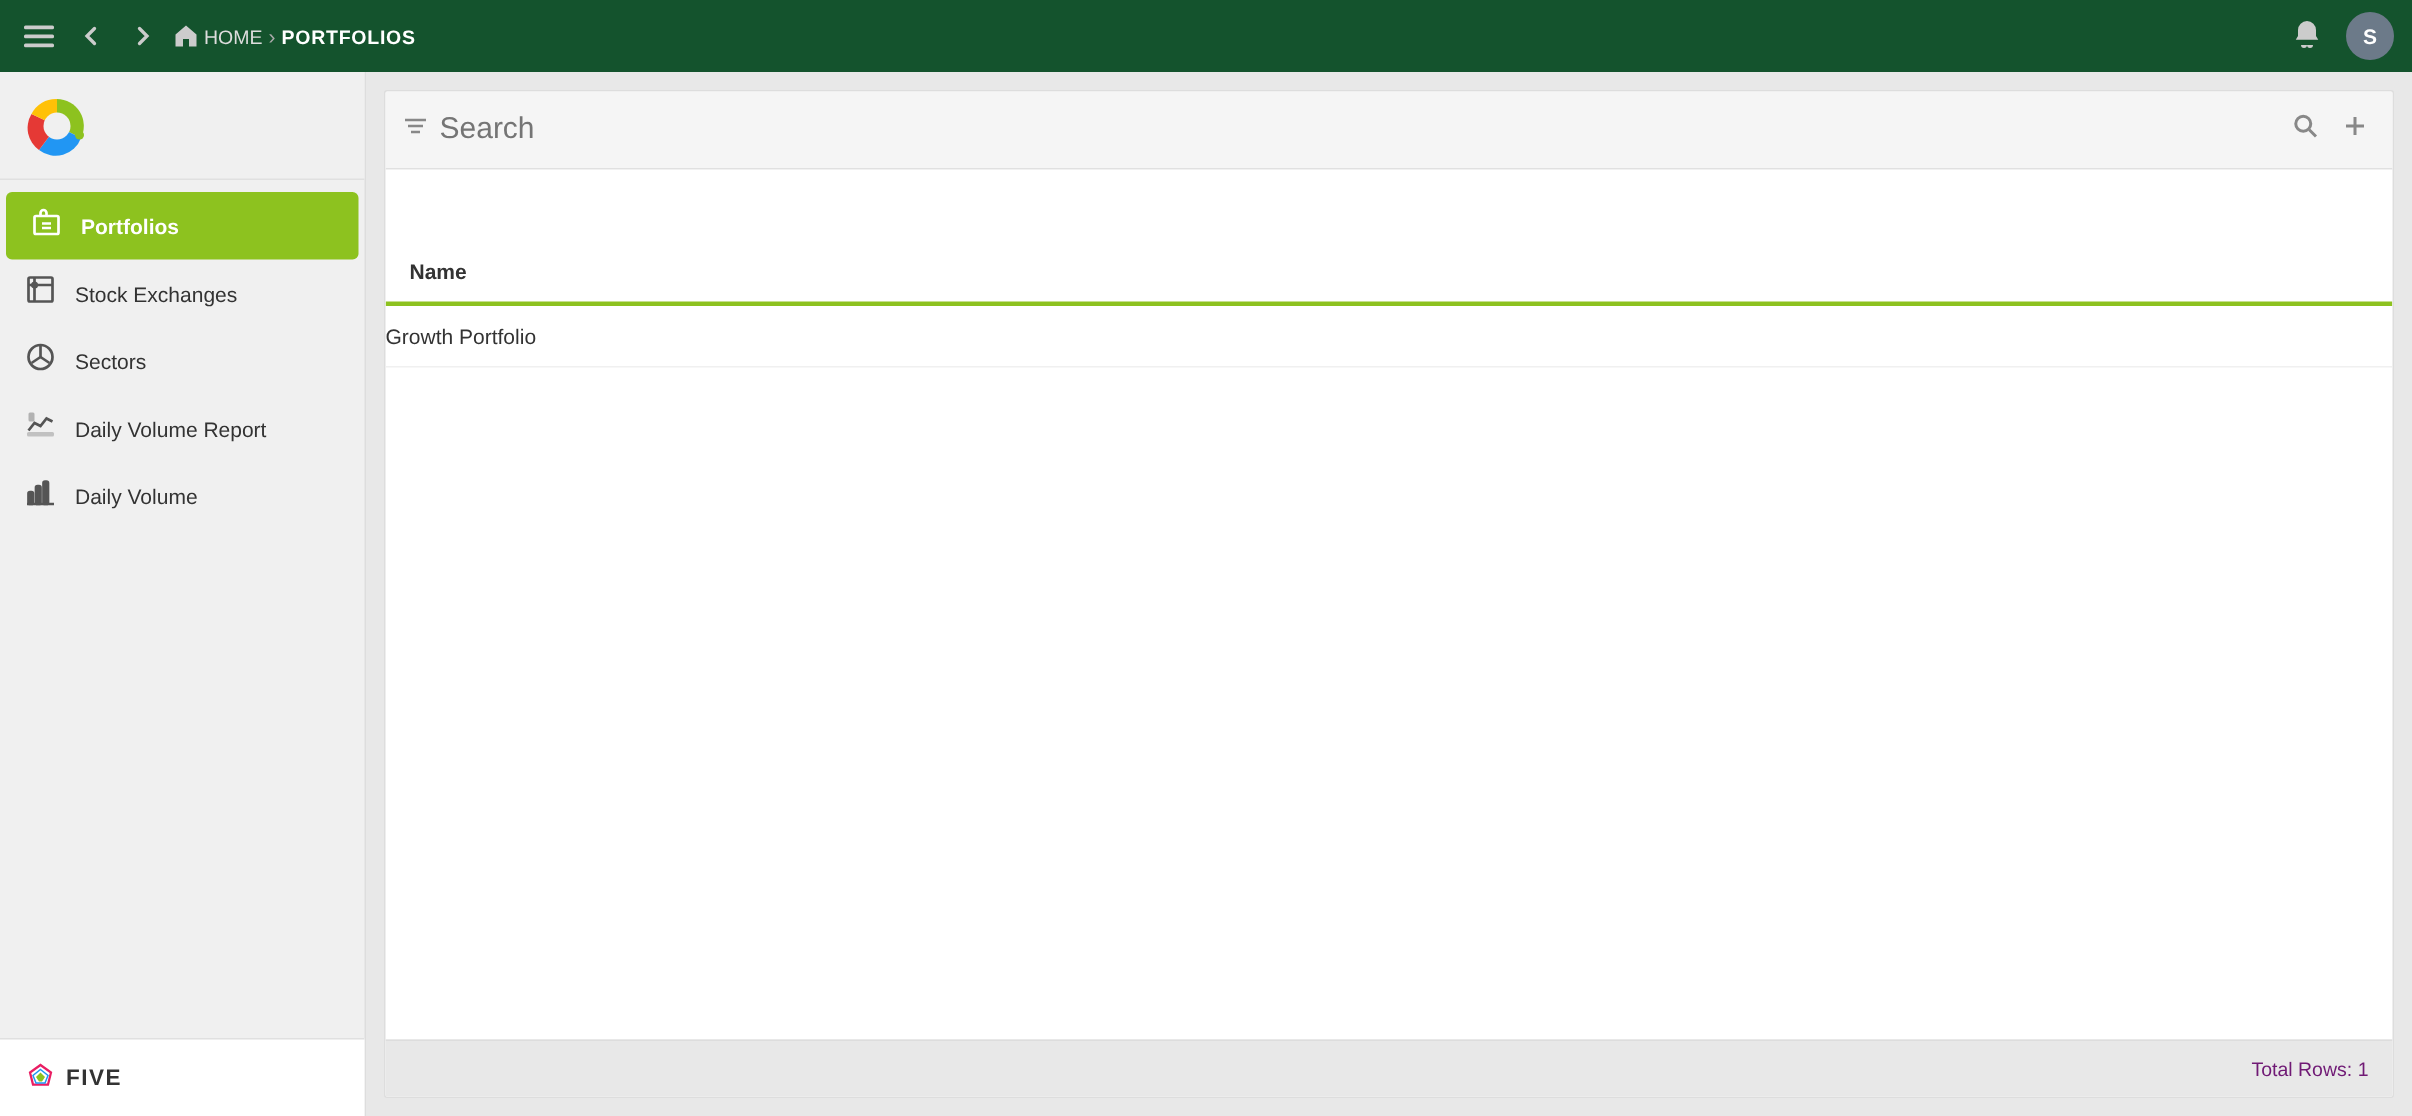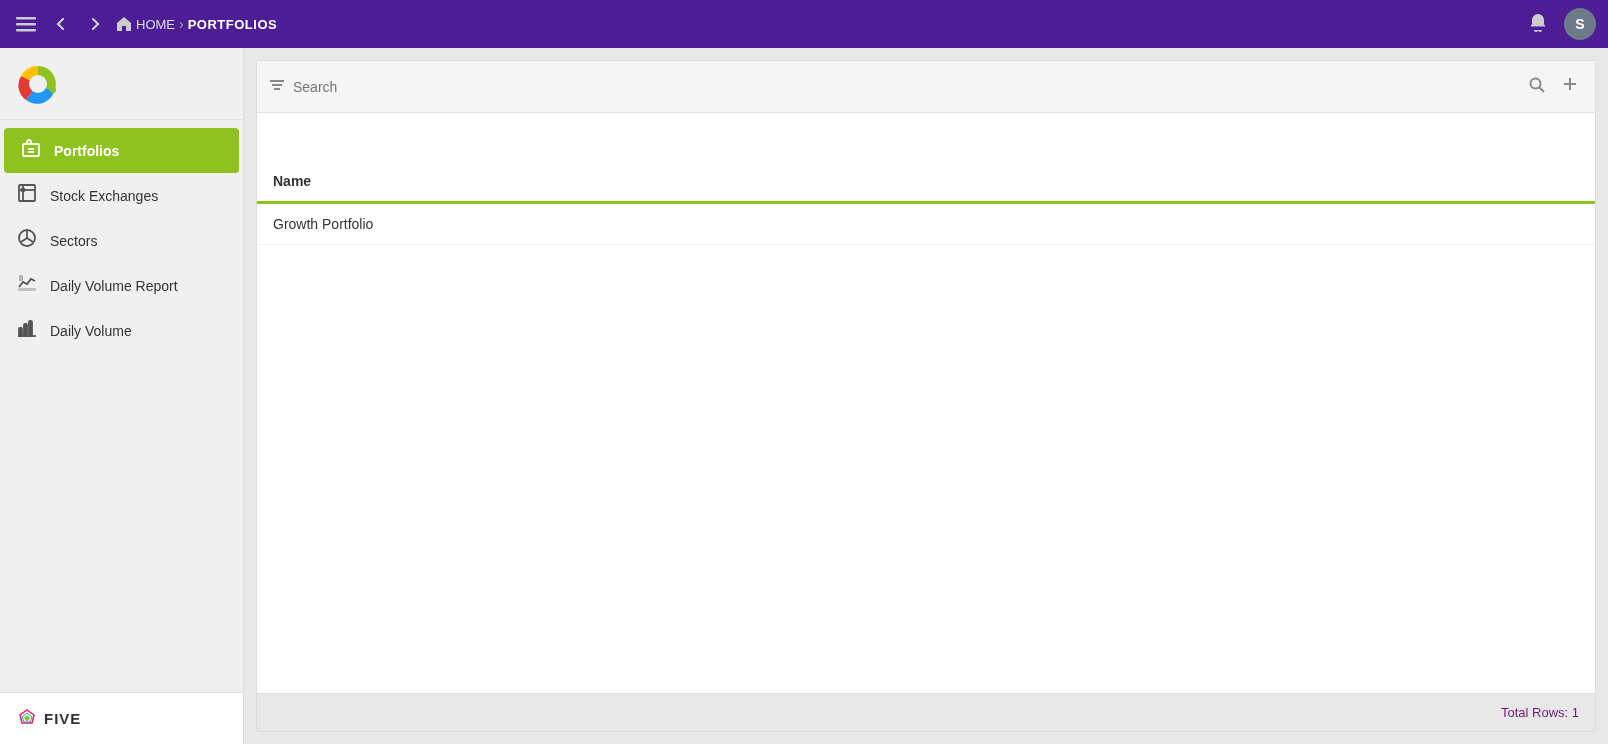--- a/index.html
+++ b/index.html
@@ -1,21 +1,21 @@
 <!DOCTYPE html>
 <html><head>
   <meta charset="utf-8">
   <style>
     * { margin: 0; padding: 0; box-sizing: border-box; }
     body { font-family: 'Segoe UI', Arial, sans-serif; background: #e8e8e8; width: 1608px; height: 744px; overflow: hidden; display: flex; flex-direction: column; }
 
     
     .topbar {
       height: 48px;
-      background: #4c1d95;
+      background: #14532d;
       display: flex;
       align-items: center;
       padding: 0 12px;
       gap: 8px;
       flex-shrink: 0;
     }
     .topbar-icon {
       color: #ccc;
       font-size: 18px;
       cursor: pointer;
@@ -172,21 +172,21 @@
       gap: 8px;
     }
     .filter-icon {
       color: #888;
       font-size: 16px;
     }
     .search-input {
       flex: 1;
       border: none;
       background: transparent;
-      font-size: 14px;
+      font-size: 20px;
       color: #333;
       outline: none;
     }
     .search-icon-btn {
       color: #888;
       font-size: 16px;
       cursor: pointer;
       padding: 4px;
     }
     .add-btn {
@@ -214,21 +214,21 @@
       color: #333;
       margin-top: 48px;
     }
     .table-body {
       flex: 1;
       overflow-y: auto;
     }
     .table-row {
       display: flex;
       align-items: center;
-      padding: 12px 16px;
+      padding: 12px 0;
       border-bottom: 1px solid #f0f0f0;
       cursor: pointer;
     }
     .cell-name {
       font-size: 14px;
       color: #333;
     }
     .panel-footer {
       height: 38px;
       background: #e8e8e8;

